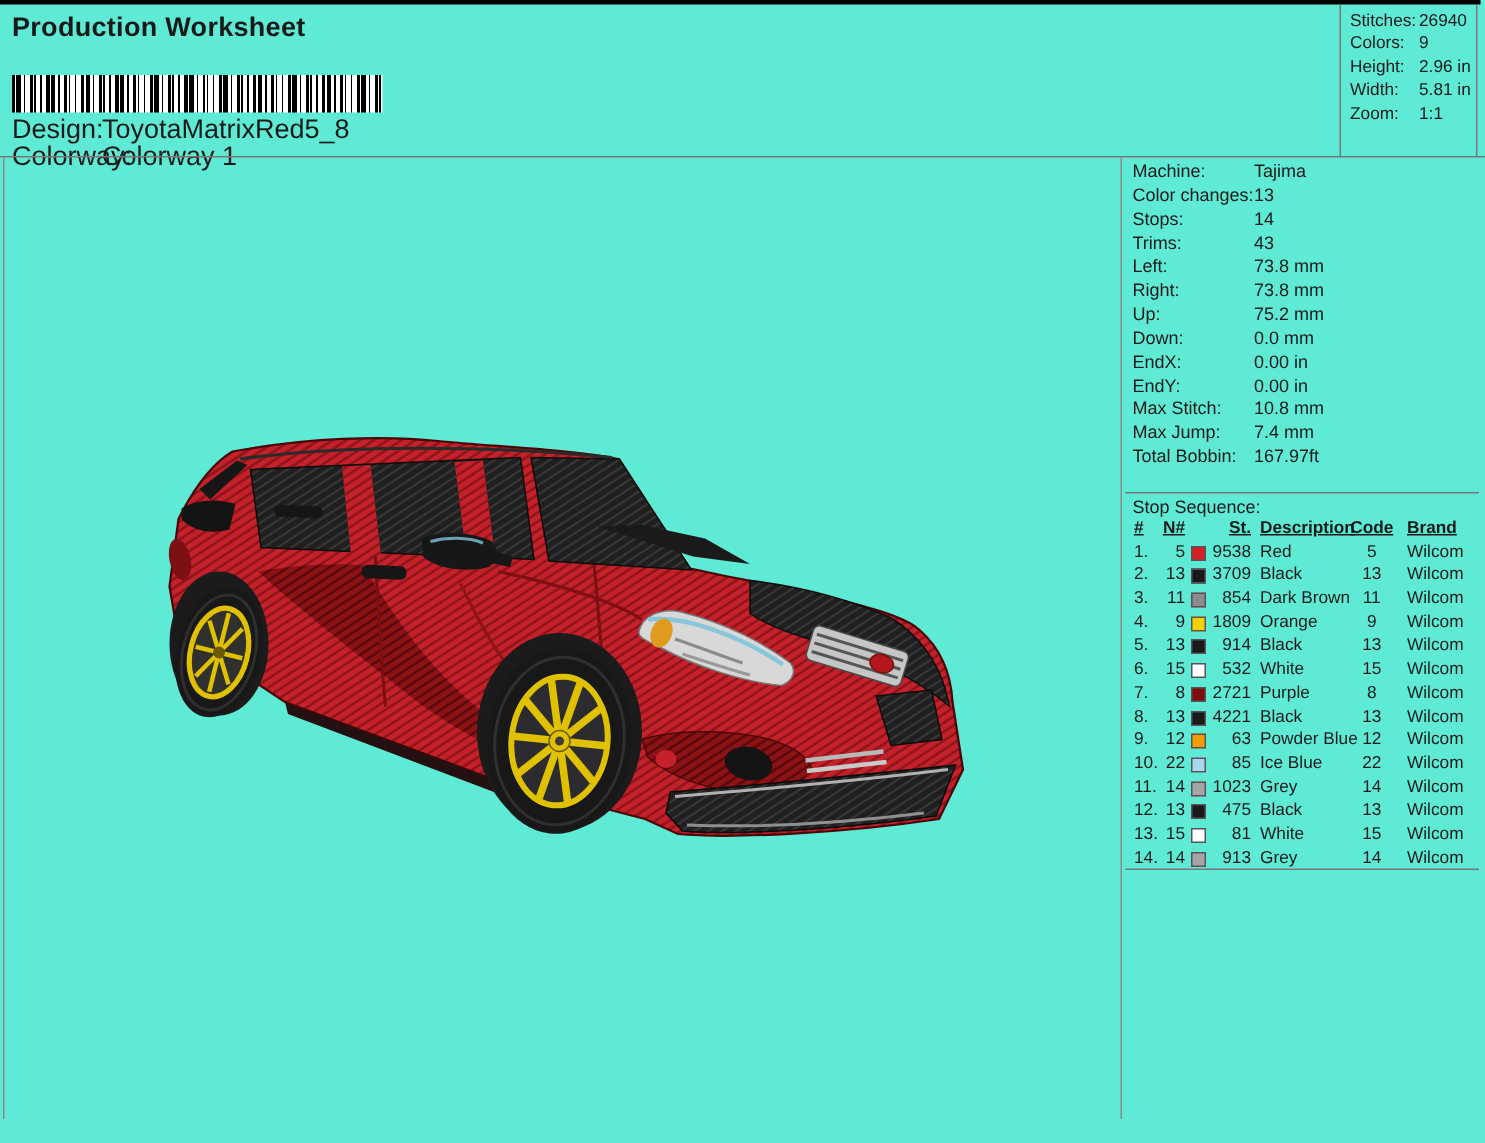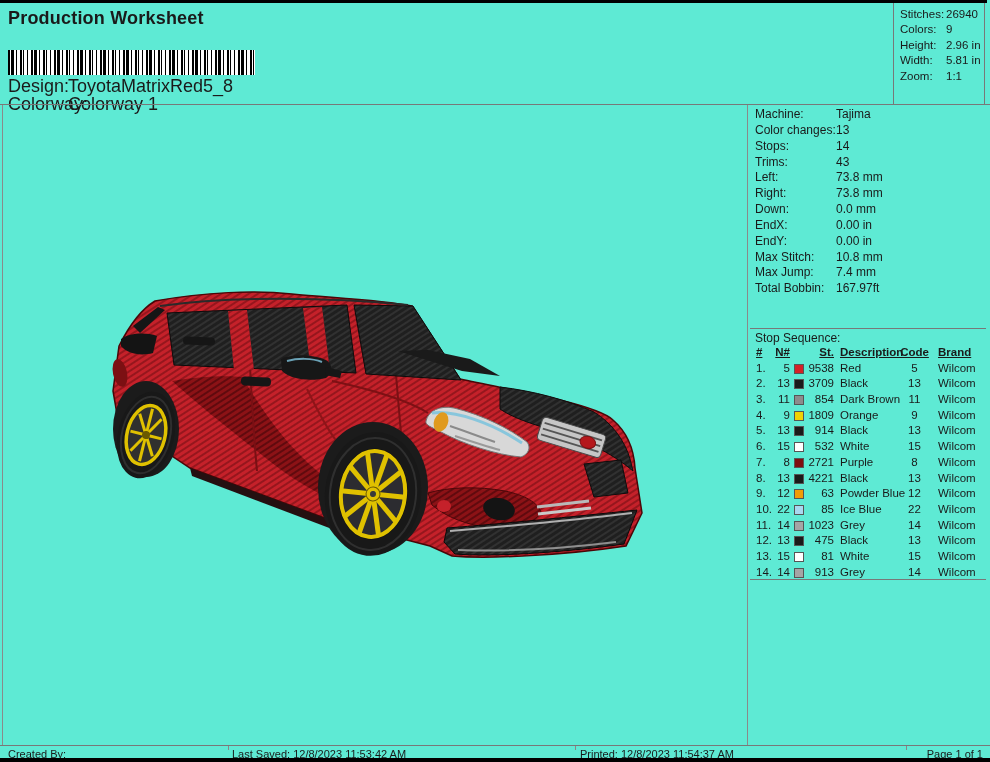--- a/index.html
+++ b/index.html
@@ -267,20 +267,24 @@
           <div class="m-row">
             <span class="k">Left:</span>
             <span class="v">73.8 mm</span>
           </div>
 
           <div class="m-row">
             <span class="k">Right:</span>
             <span class="v">73.8 mm</span>
           </div>
 
+          <div class="m-row">
+            <span class="k">Up:</span>
+            <span class="v">75.2 mm</span>
+          </div>
 
           <div class="m-row">
             <span class="k">Down:</span>
             <span class="v">0.0 mm</span>
           </div>
 
           <div class="m-row">
             <span class="k">EndX:</span>
             <span class="v">0.00 in</span>
           </div>
@@ -458,23 +462,13 @@
               <span class="cell c-desc">Grey</span>
               <span class="cell c-code">14</span>
               <span class="cell c-brand">Wilcom</span>
             </div>
           </div>
       </div>
       <div class="tbl-bottom"></div>
     </div>
   </div>
 
-  <div class="footer">
-    <span class="ftick" style="left:228px"></span>
-    <span class="ftick" style="left:575px"></span>
-    <span class="ftick" style="left:906px"></span>
-    <span class="fcell f-created">Created By:</span>
-    <span class="fcell f-saved">Last Saved: 12/8/2023 11:53:42 AM</span>
-    <span class="fcell f-printed">Printed: 12/8/2023 11:54:37 AM</span>
-    <span class="fcell f-page">Page 1 of 1</span>
-    <div class="fbar"></div>
-  </div>
 </div>
 
 </body></html>

